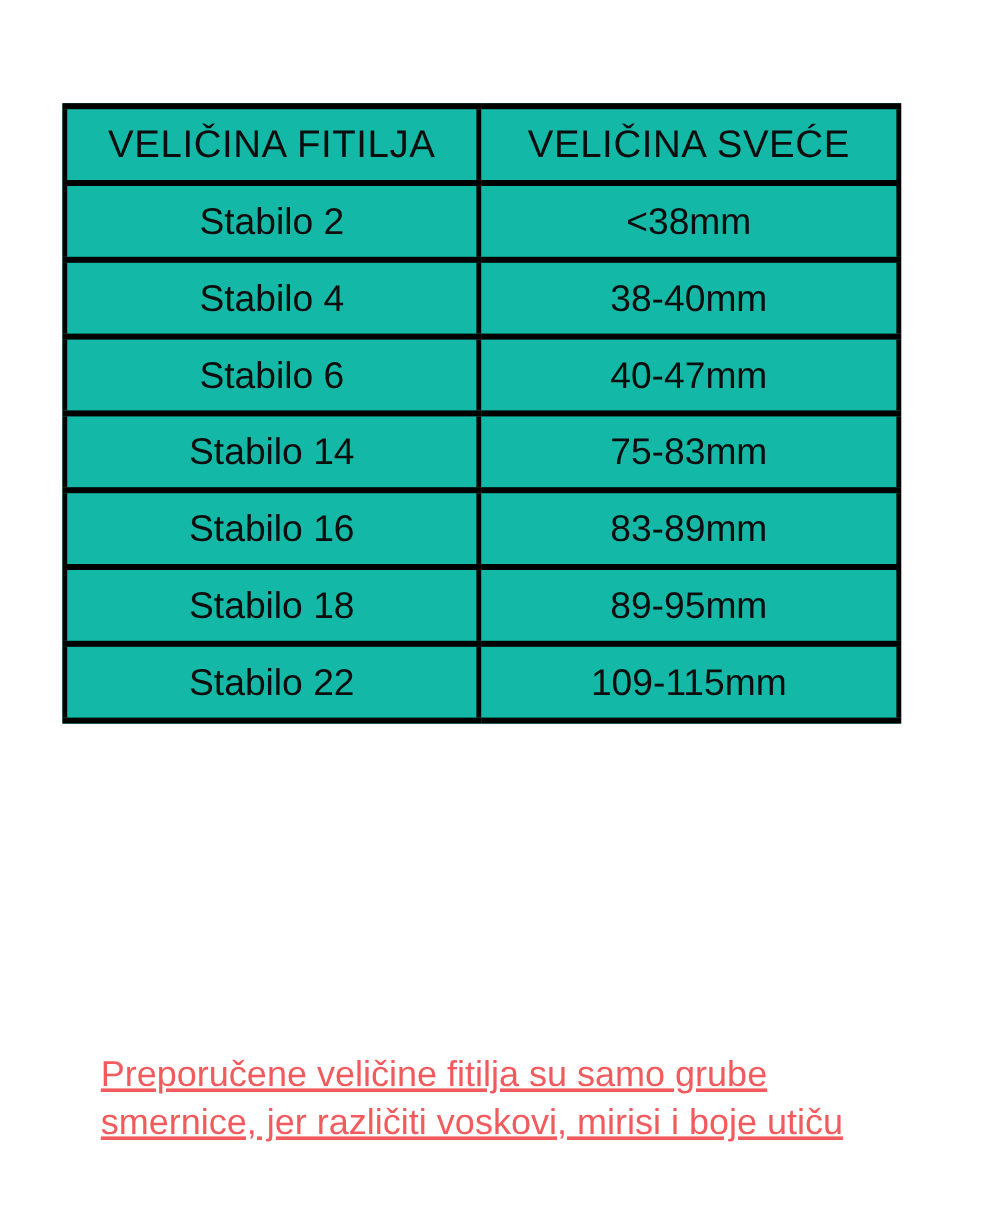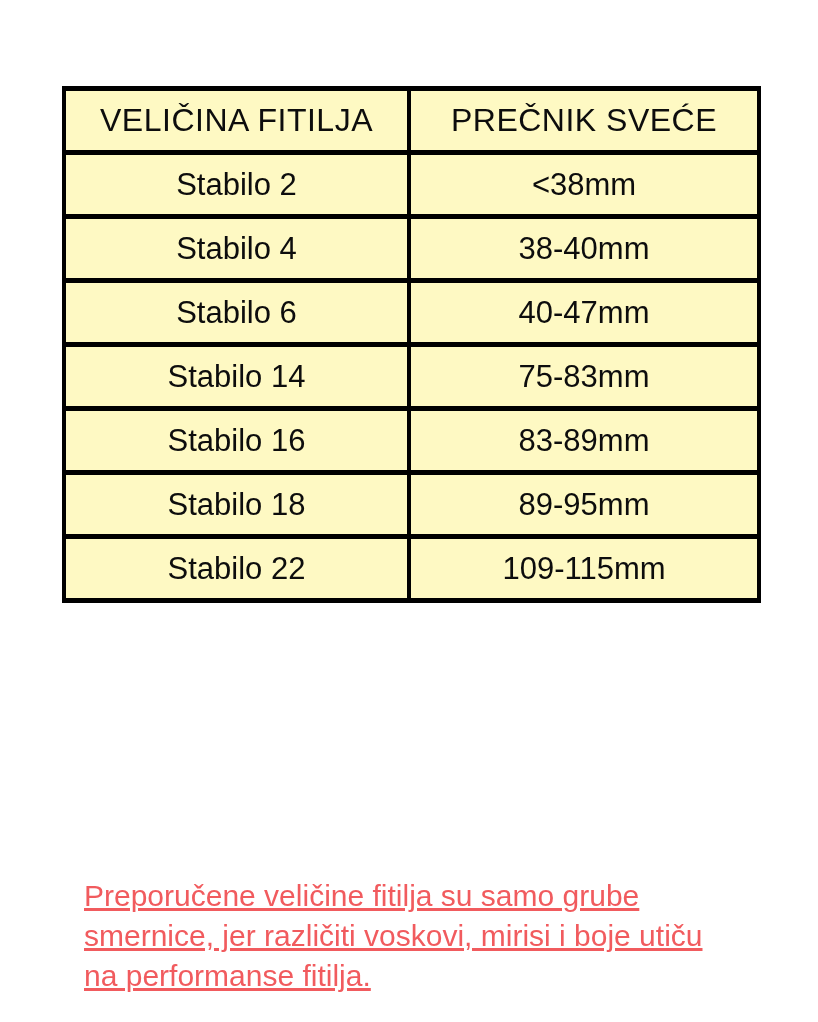--- a/index.html
+++ b/index.html
@@ -9,25 +9,25 @@
   body {
     width: 818px;
     height: 1022px;
     background: #ffffff;
     font-family: "Liberation Sans", sans-serif;
     position: relative;
     overflow: hidden;
   }
   .size-table {
     position: absolute;
-    left: 62px;
+    left: 52px;
     top: 86px;
     border-collapse: collapse;
     table-layout: fixed;
-    background: #fef9c3;
+    background: #14b8a6;
   }
   .size-table col.col-wick   { width: 345px; }
   .size-table col.col-diam   { width: 350px; }
   .size-table th, .size-table td {
     border-left: 4px solid #000000;
     border-right: 4px solid #000000;
     border-top: 5px solid #000000;
     border-bottom: 5px solid #000000;
     height: 59px;
     text-align: center;
@@ -60,21 +60,21 @@
 <body>
 
 <table class="size-table">
   <colgroup>
     <col class="col-wick">
     <col class="col-diam">
   </colgroup>
   <thead>
     <tr>
       <th>VELIČINA FITILJA</th>
-      <th>PREČNIK SVEĆE</th>
+      <th>VELIČINA SVEĆE</th>
     </tr>
   </thead>
   <tbody>
     <tr>
       <td>Stabilo 2</td>
       <td>&lt;38mm</td>
     </tr>
     <tr>
       <td>Stabilo 4</td>
       <td>38-40mm</td>
@@ -98,14 +98,13 @@
     <tr>
       <td>Stabilo 22</td>
       <td>109-115mm</td>
     </tr>
   </tbody>
 </table>
 
 <div class="footer-note">
   <div>Preporučene veličine fitilja su samo grube</div>
   <div>smernice, jer različiti voskovi, mirisi i boje utiču</div>
-  <div>na performanse fitilja.</div>
 </div>
 
 </body></html>

